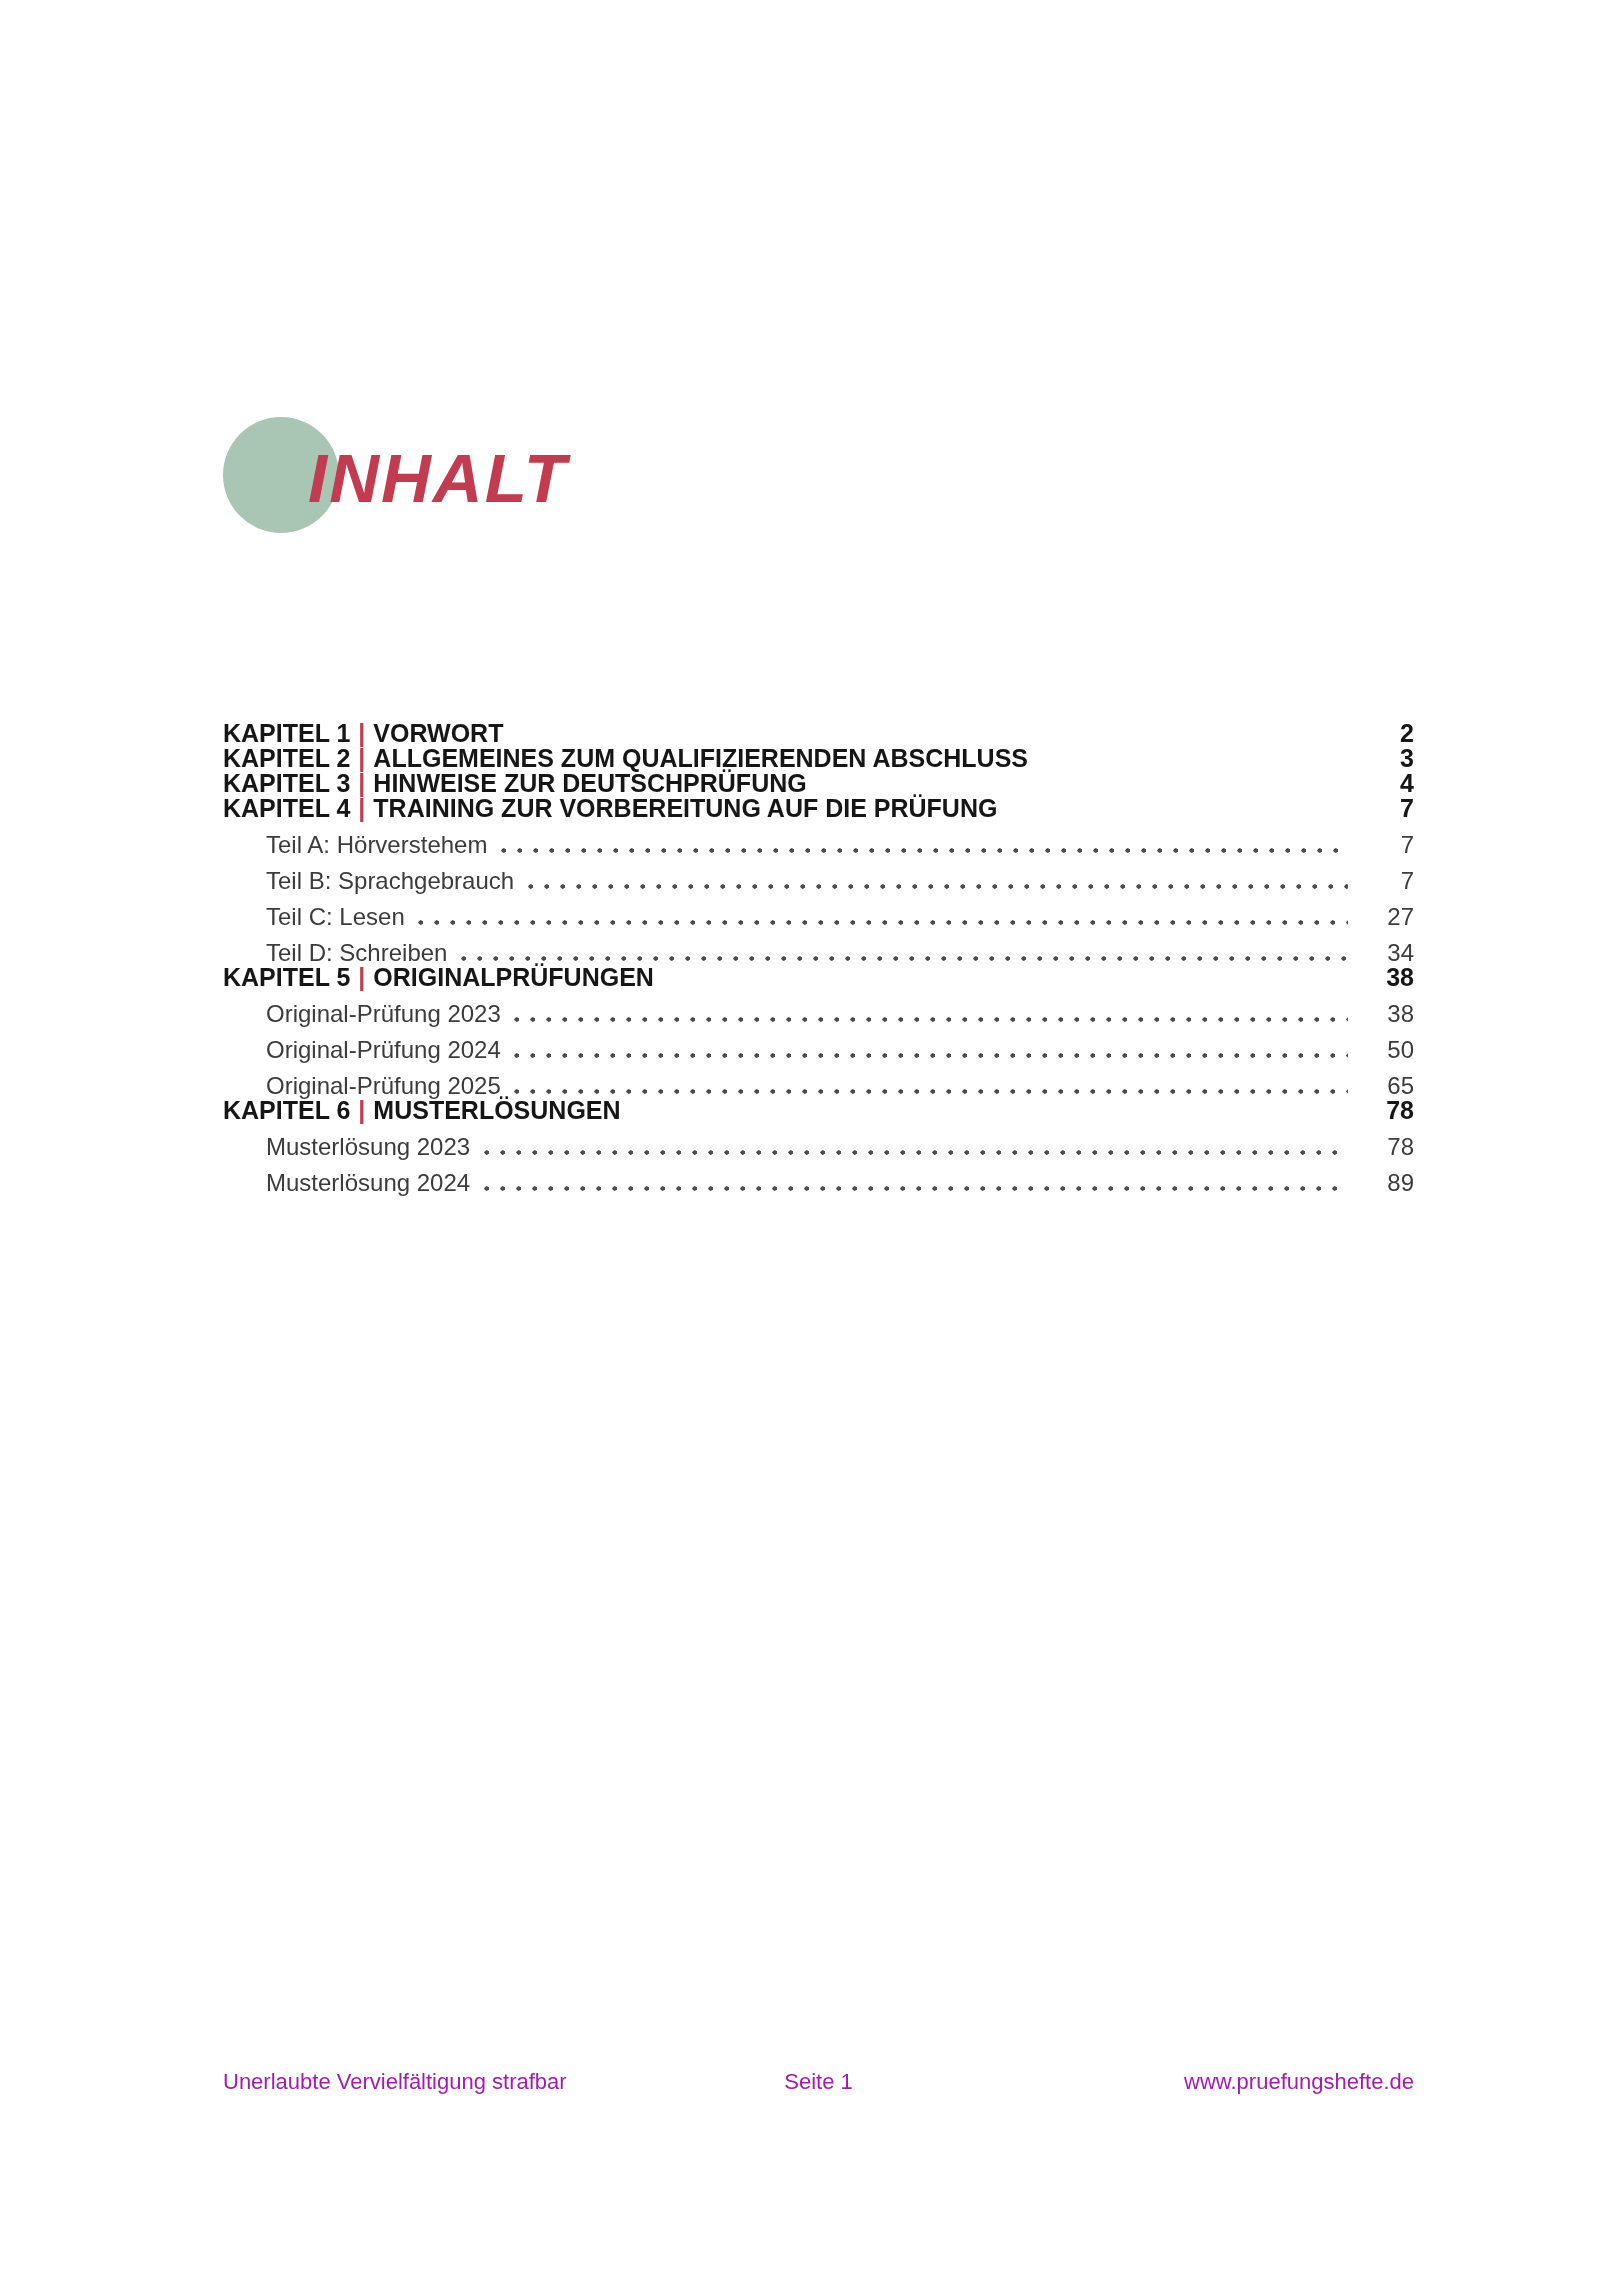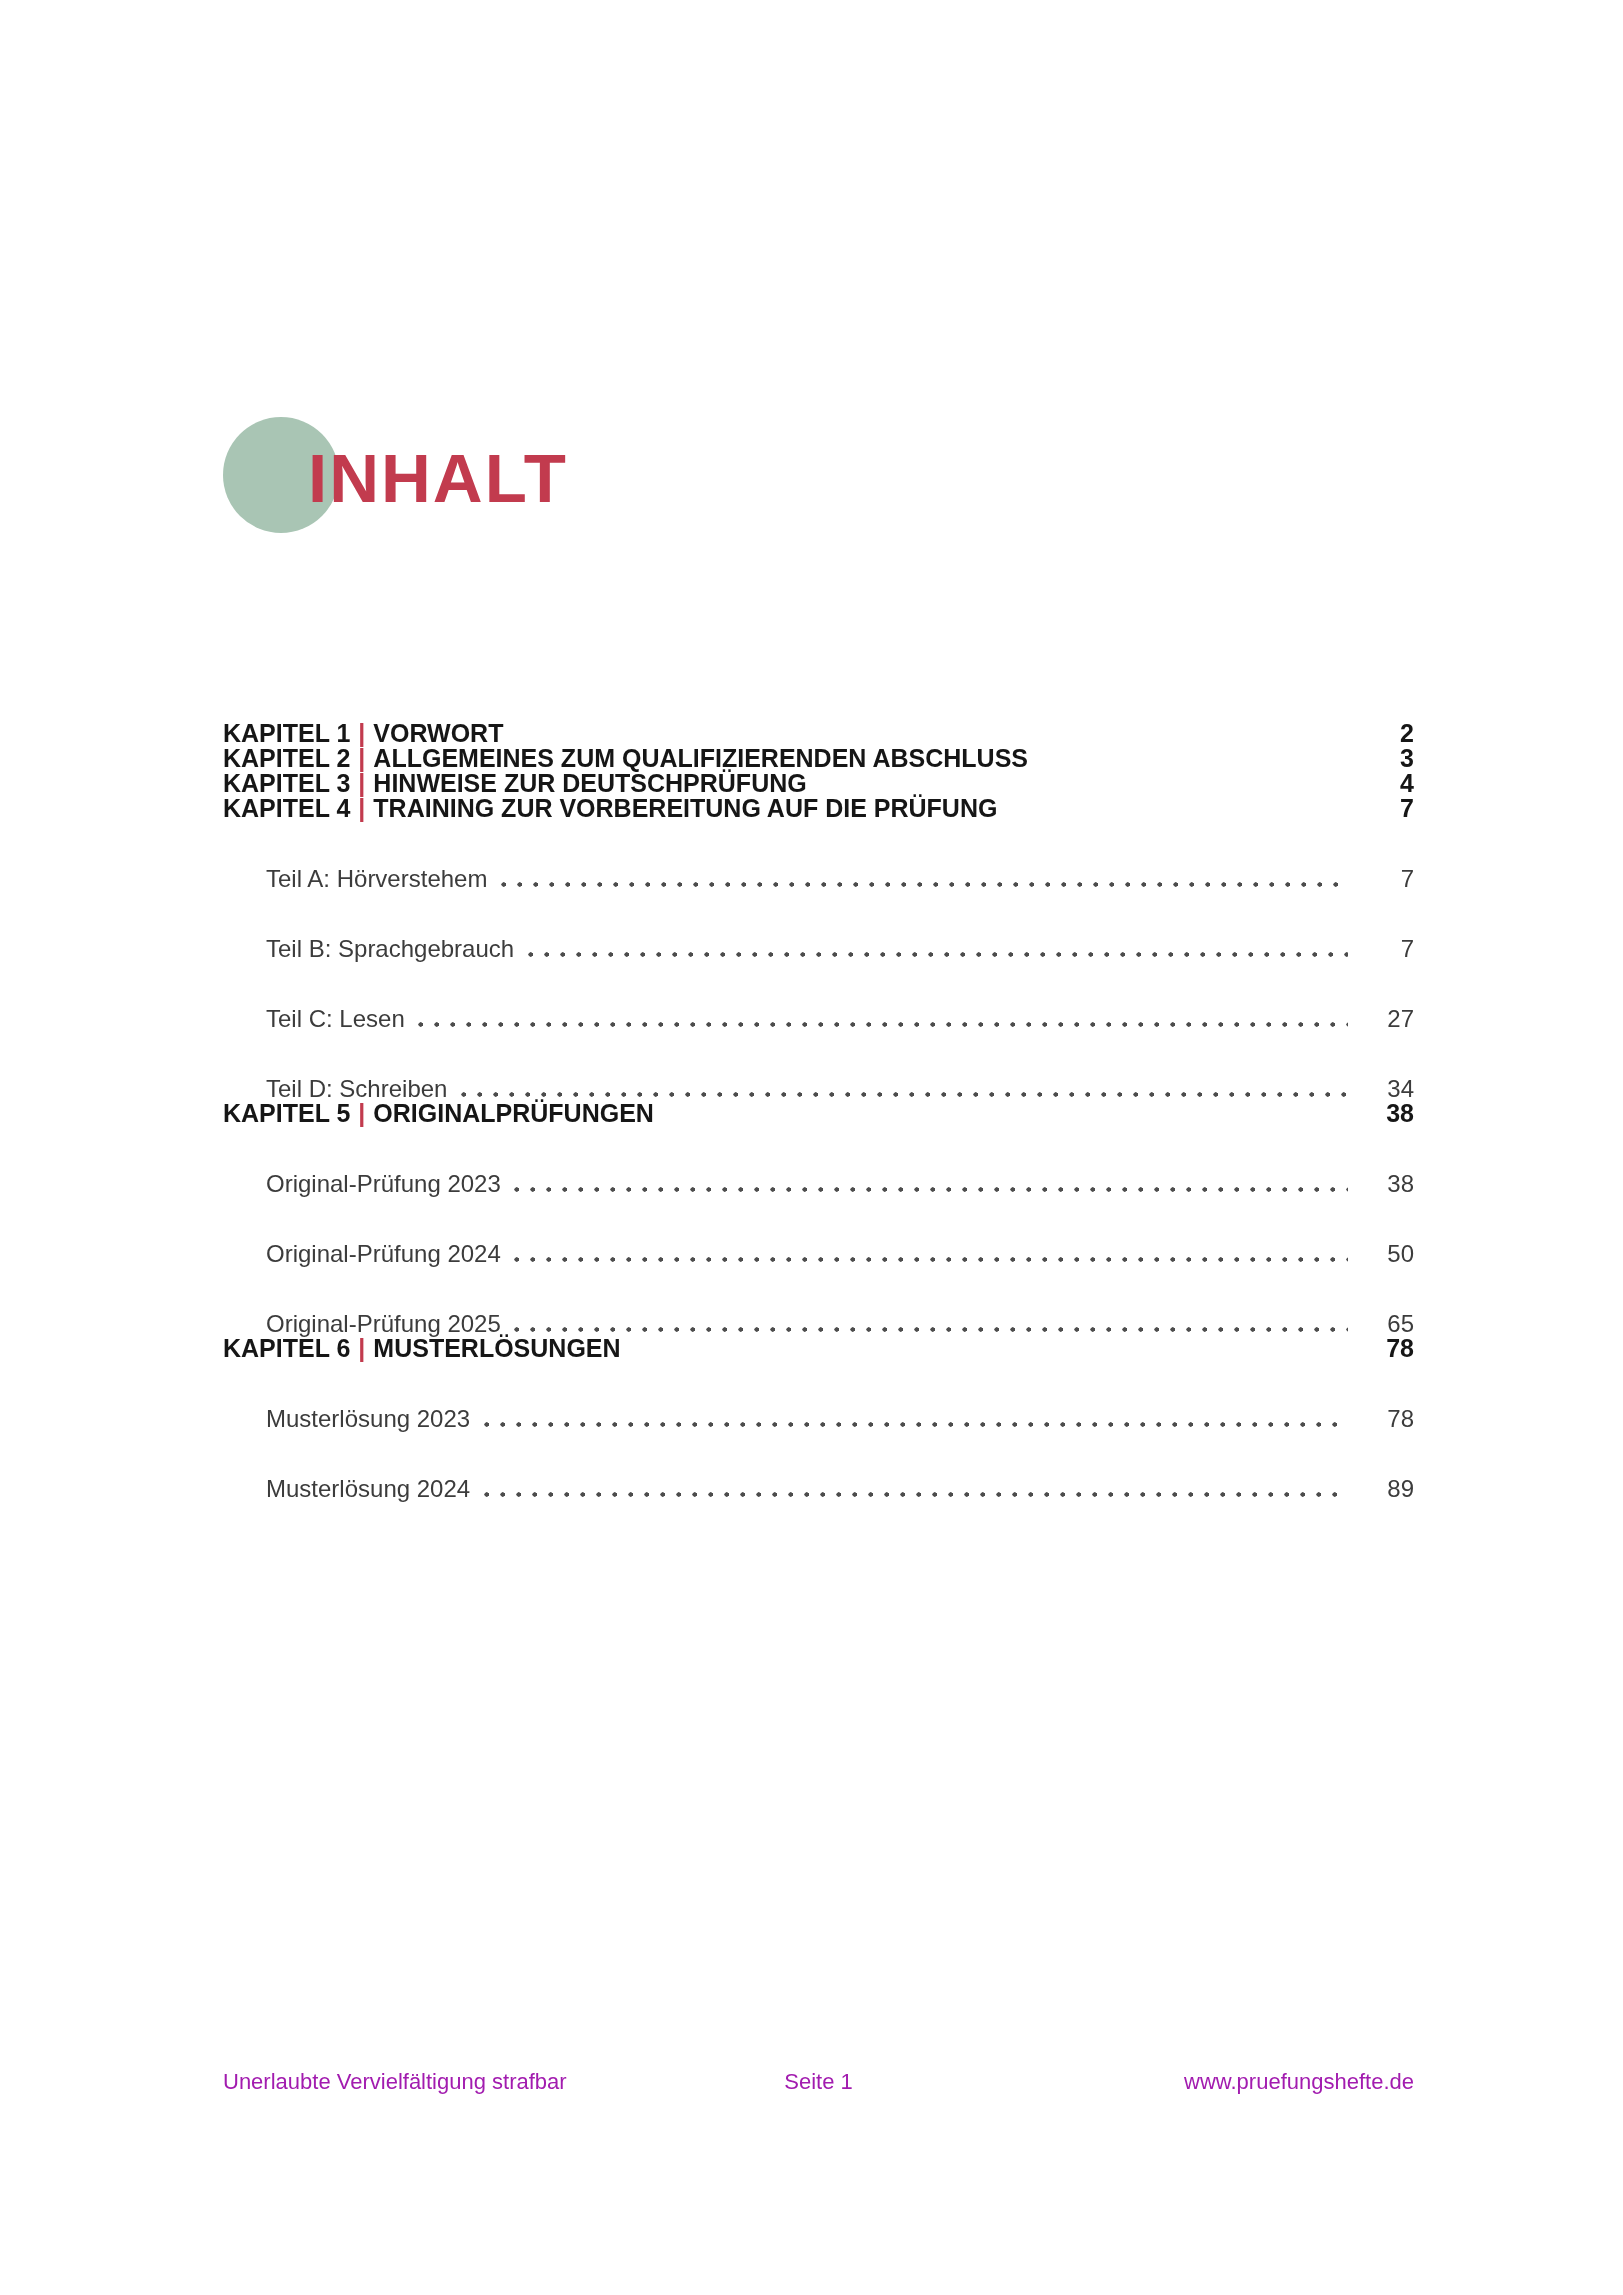--- a/index.html
+++ b/index.html
@@ -7,21 +7,21 @@
     position: relative;
     width: 1624px;
     height: 2295px;
     background: #ffffff;
     font-family: "Liberation Sans", sans-serif;
     overflow: hidden;
     margin: 0 auto;
   }
 
   
-  .title-block { position: absolute; top: 417px; left: 223px; width: 541px; height: 118px; }
+  .title-block { position: absolute; top: 417px; left: 223px; width: 541px; height: 118px; font-style: italic; }
   .accent-circle {
     position: absolute; top: 0; left: 0;
     width: 116px; height: 116px;
     border-radius: 50%;
     background: #a9c5b4;
   }
   .page-title {
     position: absolute; top: 21.6px; left: 85px;
     margin: 0;
     font-size: 69px;
@@ -43,21 +43,21 @@
     line-height: 1;
   }
   .chapter-row.first { margin-top: 12px; }
   .chapter-text { flex: 1; white-space: nowrap; }
   .chapter-sep { color: #c23b4e; font-weight: 700; margin: 0 8px; }
   .chapter-page { font-weight: 700; color: #161616; text-align: right; min-width: 54px; }
 
   .sub-row {
     display: flex;
     align-items: baseline;
-    margin-top: 46px;
+    margin-top: 12px;
     padding-left: 43px;
     font-size: 24px;
     font-weight: 400;
     color: #3c3c3c;
     line-height: 1;
   }
   .sub-title { white-space: nowrap; }
   .leader {
     flex: 1;
     height: 5.4px;

